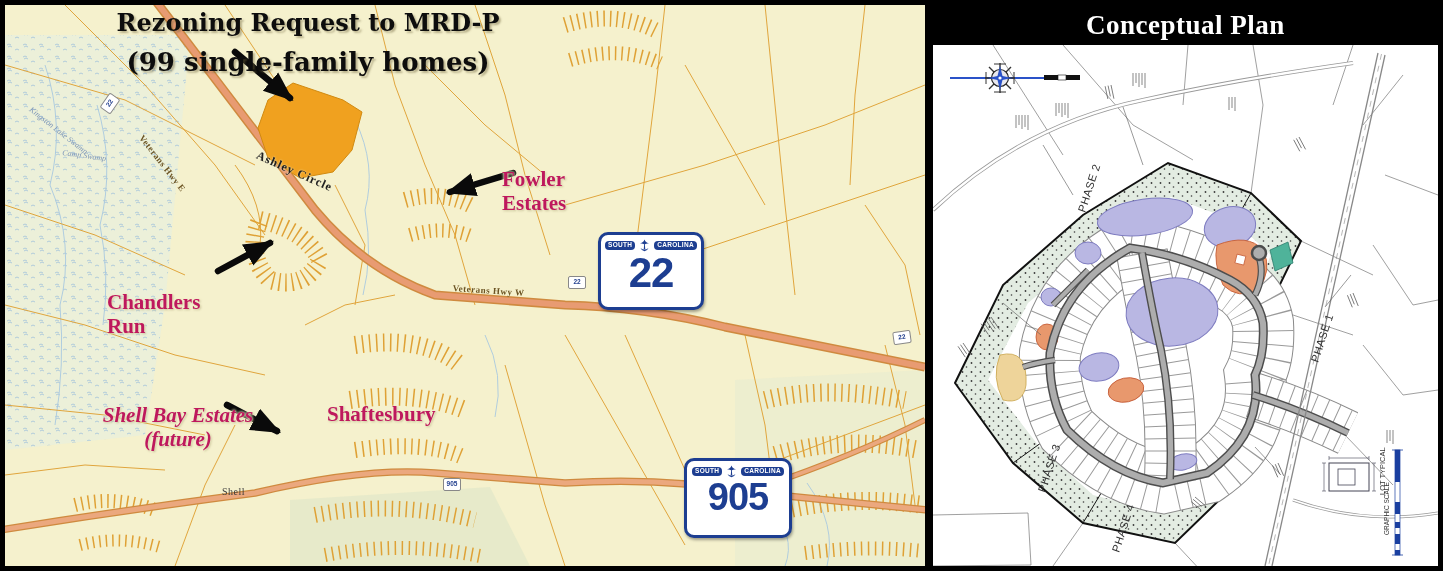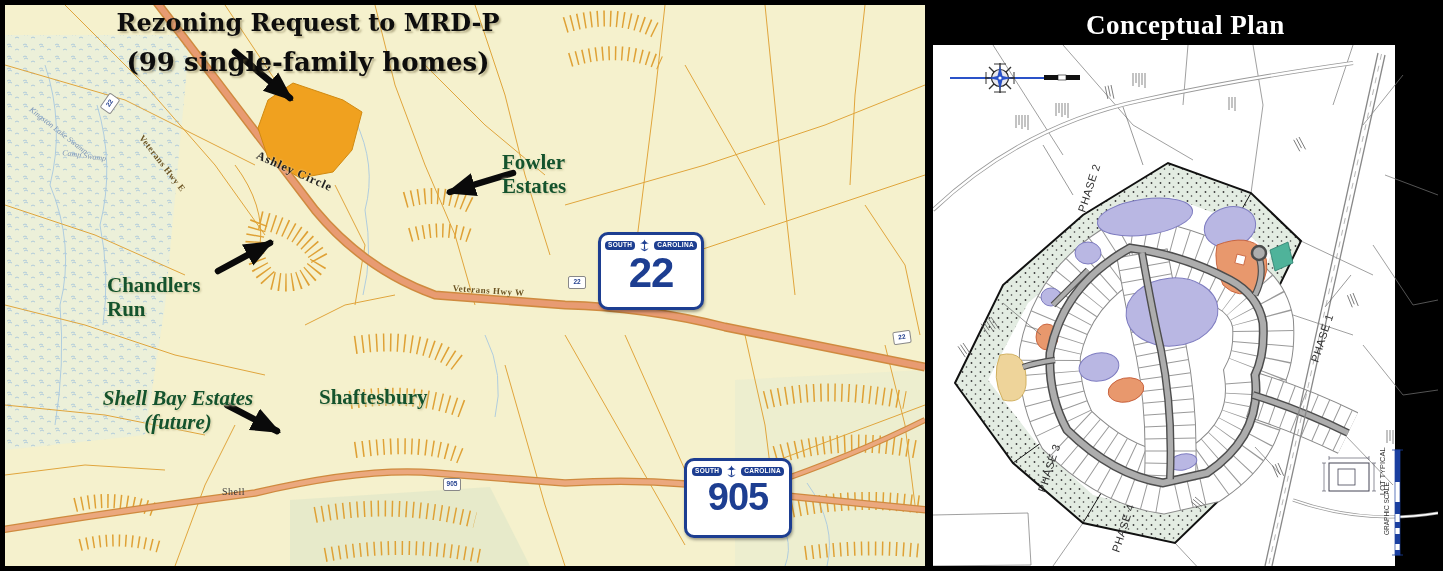--- a/index.html
+++ b/index.html
@@ -8,22 +8,22 @@
   
   #map-panel{position:absolute;left:5px;top:5px;width:920px;height:561px;
              background:#f5f1cd;overflow:hidden;}
   #map-svg{position:absolute;left:0;top:0;}
   .map-title{position:absolute;left:88px;width:430px;text-align:center;
              font-family:"DejaVu Serif","Liberation Serif",serif;font-weight:bold;
              color:#0d0d0d;text-shadow:2px 2px 2px rgba(110,100,60,.45);line-height:1;}
   #title1{top:6px;font-size:24px;}
   #title2{top:44px;font-size:26px;}
   .callout{position:absolute;font-family:"Liberation Serif",serif;font-weight:bold;
-           color:#14532d;font-size:21px;line-height:1.15;
-           text-shadow:0 0 3px #f5f1cd,0 0 3px #f5f1cd,1px 1px 2px rgba(120,110,60,.5);}
+           color:#be185d;font-size:21px;line-height:1.15;
+           text-shadow:0 0 3px #f5f1cd,0 0 3px #f5f1cd,1px 1px 2px rgba(120,110,60,.5);margin-top:17px;}
   .callout.italic{font-style:italic;}
   .road-label{position:absolute;font-family:"Liberation Serif",serif;color:#222;
               white-space:nowrap;transform-origin:left top;}
   #lbl-ashley{left:255px;top:143px;font-size:12px;font-weight:bold;letter-spacing:1px;
               transform:rotate(24deg);text-shadow:0 0 2px #f5f1cd;}
   #lbl-vhw{left:448px;top:278px;font-size:9px;font-weight:bold;color:#6b5322;transform:rotate(4deg);letter-spacing:.5px;}
   #lbl-vhe{left:140px;top:128px;font-size:9px;font-weight:bold;color:#6b5322;transform:rotate(52deg);letter-spacing:.5px;}
   #lbl-shell{left:217px;top:481px;font-size:10px;color:#3a3a3a;letter-spacing:.5px;}
   .swamp-label{position:absolute;font-family:"Liberation Serif",serif;font-style:italic;
                color:#7d96b8;font-size:8px;white-space:nowrap;transform-origin:left top;}
@@ -42,21 +42,21 @@
   #shield905{left:679px;top:453px;width:102px;height:74px;}
   #shield905 .shield-num{font-size:38px;}
   .mm{position:absolute;background:#fff;border:1px solid #888;border-radius:2px;
       font-size:6.5px;color:#24418f;font-weight:bold;text-align:center;line-height:10px;
       width:16px;height:11px;transform-origin:center;}
   #mm22a{left:96px;top:92px;transform:rotate(-55deg);}
   #mm22b{left:563px;top:271px;}
   #mm905a{left:438px;top:473px;}
   #mm22c{left:888px;top:326px;transform:rotate(-8deg);}
   
-  #plan-panel{position:absolute;left:933px;top:5px;width:462px;height:561px;background:#fff;}
+  #plan-panel{position:absolute;left:933px;top:5px;width:505px;height:561px;background:#fff;}
   #plan-header{position:absolute;left:0;top:0;width:505px;height:40px;background:#000;
                display:flex;align-items:center;justify-content:center;}
   #plan-header span{color:#fff;font-family:"Liberation Serif",serif;font-weight:bold;
                     font-size:27px;letter-spacing:.5px;}
   #plan-svg{position:absolute;left:0;top:40px;}
 </style>
 </head>
 <body>
 
 <div id="stage">
@@ -164,21 +164,21 @@
       <div>Estates</div>
     </div>
     <div class="callout" style="left:102px;top:268px;width:115px;text-align:left;">
       <div>Chandlers</div>
       <div>Run</div>
     </div>
     <div class="callout italic" style="left:93px;top:381px;width:160px;text-align:center;">
       <div>Shell Bay Estates</div>
       <div>(future)</div>
     </div>
-    <div class="callout" style="left:314px;top:380px;">Shaftesbury</div>
+    <div class="callout" style="left:322px;top:380px;">Shaftesbury</div>
 
     <div id="lbl-ashley" class="road-label">Ashley Circle</div>
     <div id="lbl-vhw" class="road-label">Veterans Hwy W</div>
     <div id="lbl-vhe" class="road-label">Veterans Hwy E</div>
     <div id="lbl-shell" class="road-label">Shell</div>
     <div id="lbl-kls" class="swamp-label">Kingston Lake Swamp</div>
     <div id="lbl-camp" class="swamp-label">Camp Swamp</div>
 
     <div id="shield22" class="shield">
       <div class="shield-top">

